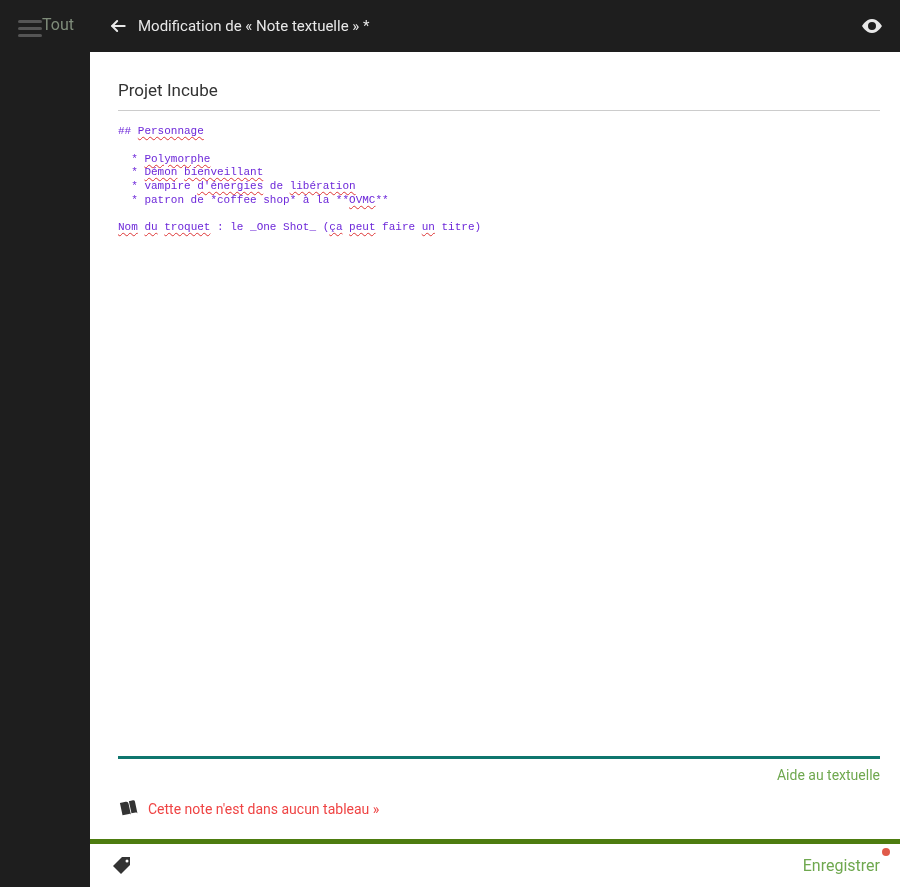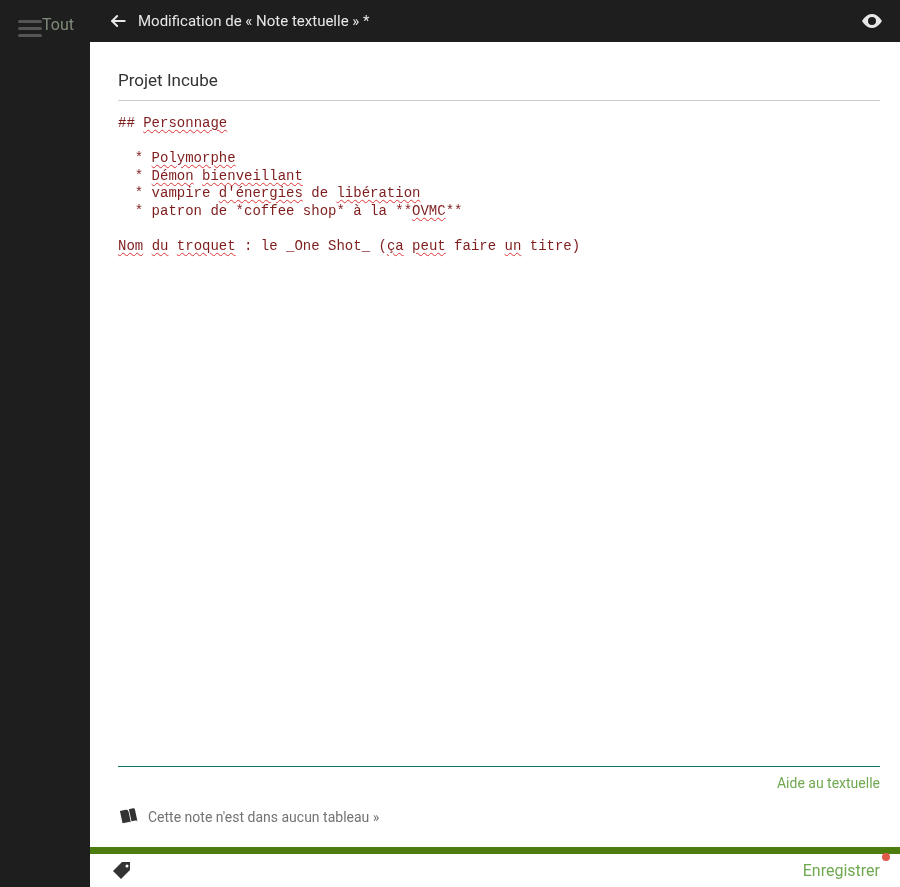--- a/index.html
+++ b/index.html
@@ -41,21 +41,21 @@
   .main {
     flex: 1;
     height: 100%;
     background: #fff;
     display: flex;
     flex-direction: column;
   }
 
   .topbar {
     background: #1e1e1e;
-    height: 42px;
+    height: 52px;
     display: flex;
     align-items: center;
     padding: 0 14px;
     color: #e8e8e8;
   }
   .back-btn {
     width: 28px;
     height: 28px;
     display: flex;
     align-items: center;
@@ -92,27 +92,27 @@
     color: #333;
     padding: 10px 0;
     width: 100%;
     outline: none;
     font-family: inherit;
   }
 
   .body-field {
     flex: 1;
     border: none;
-    border-bottom: 1px solid #0f766e;
+    border-bottom: 3px solid #0f766e;
     outline: none;
     resize: none;
     font-family: "Courier New", monospace;
-    font-size: 14px;
+    font-size: 11px;
     line-height: 1.25;
-    color: #7f1d1d;
+    color: #6d28d9;
     padding: 14px 0 8px 0;
     white-space: pre;
     overflow: auto;
   }
 
   
   .squiggle {
     text-decoration: underline wavy #d33 1px;
     text-underline-offset: 2px;
   }
@@ -133,31 +133,31 @@
     align-items: center;
     gap: 10px;
     padding: 4px 0 20px 0;
   }
   .board-icon {
     width: 20px;
     height: 20px;
     display: inline-flex;
   }
   .board-text {
-    color: #737373;
+    color: #ef4444;
     font-size: 14px;
     cursor: pointer;
   }
 
   .footer {
-    height: 40px;
+    height: 48px;
     display: flex;
     align-items: center;
     padding: 0 18px;
-    border-top: 7px solid #4d7c0f;
+    border-top: 5px solid #4d7c0f;
     gap: 36px;
   }
   .tag-btn {
     width: 28px;
     height: 28px;
     display: flex;
     align-items: center;
     justify-content: center;
     cursor: pointer;
   }

